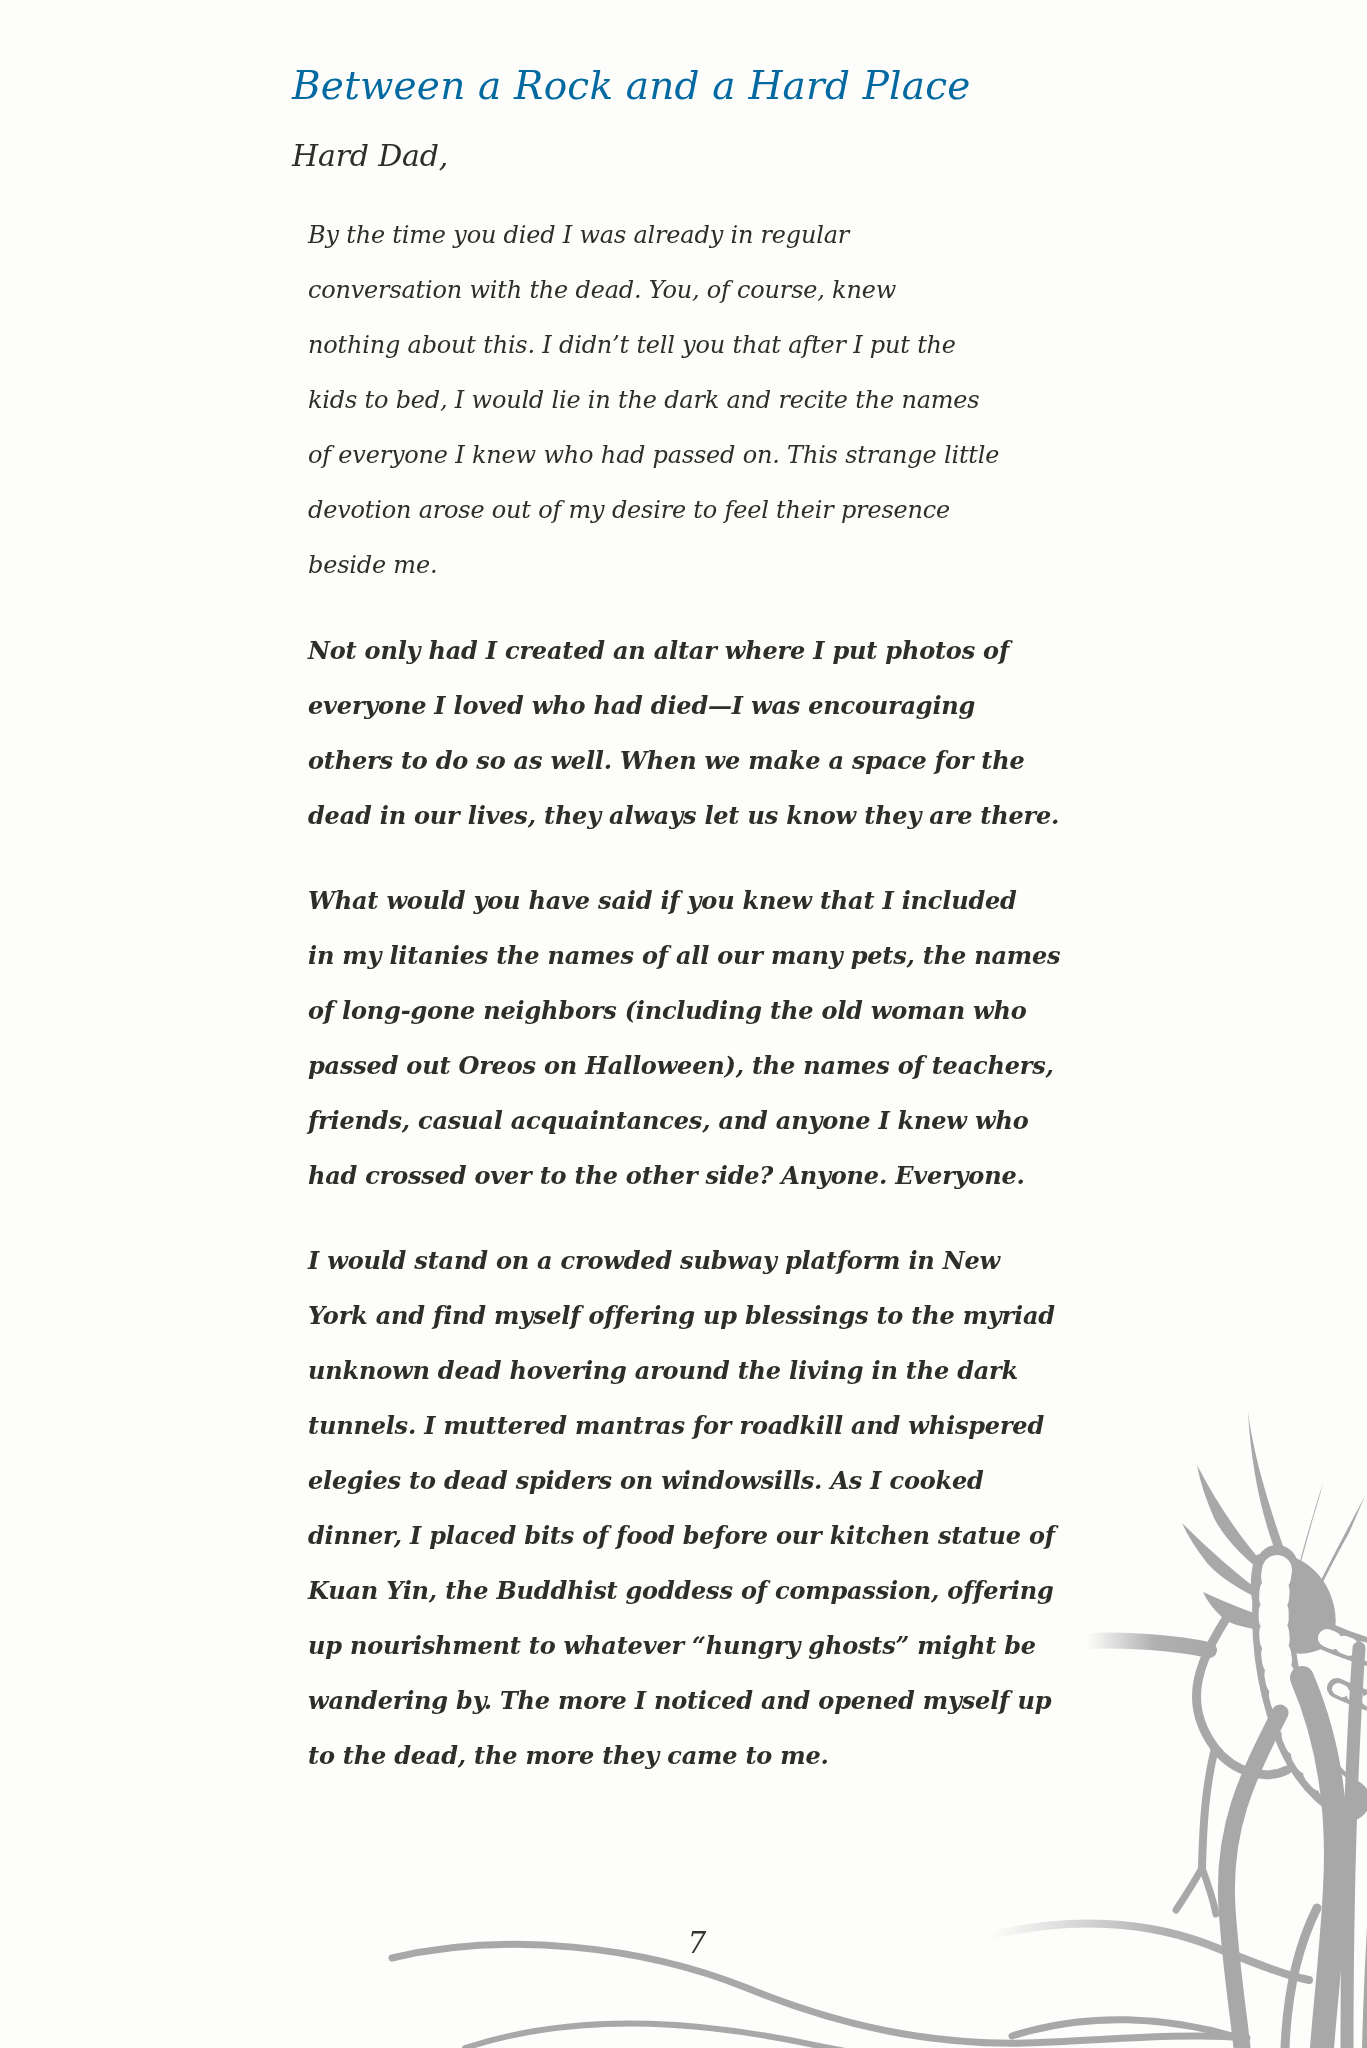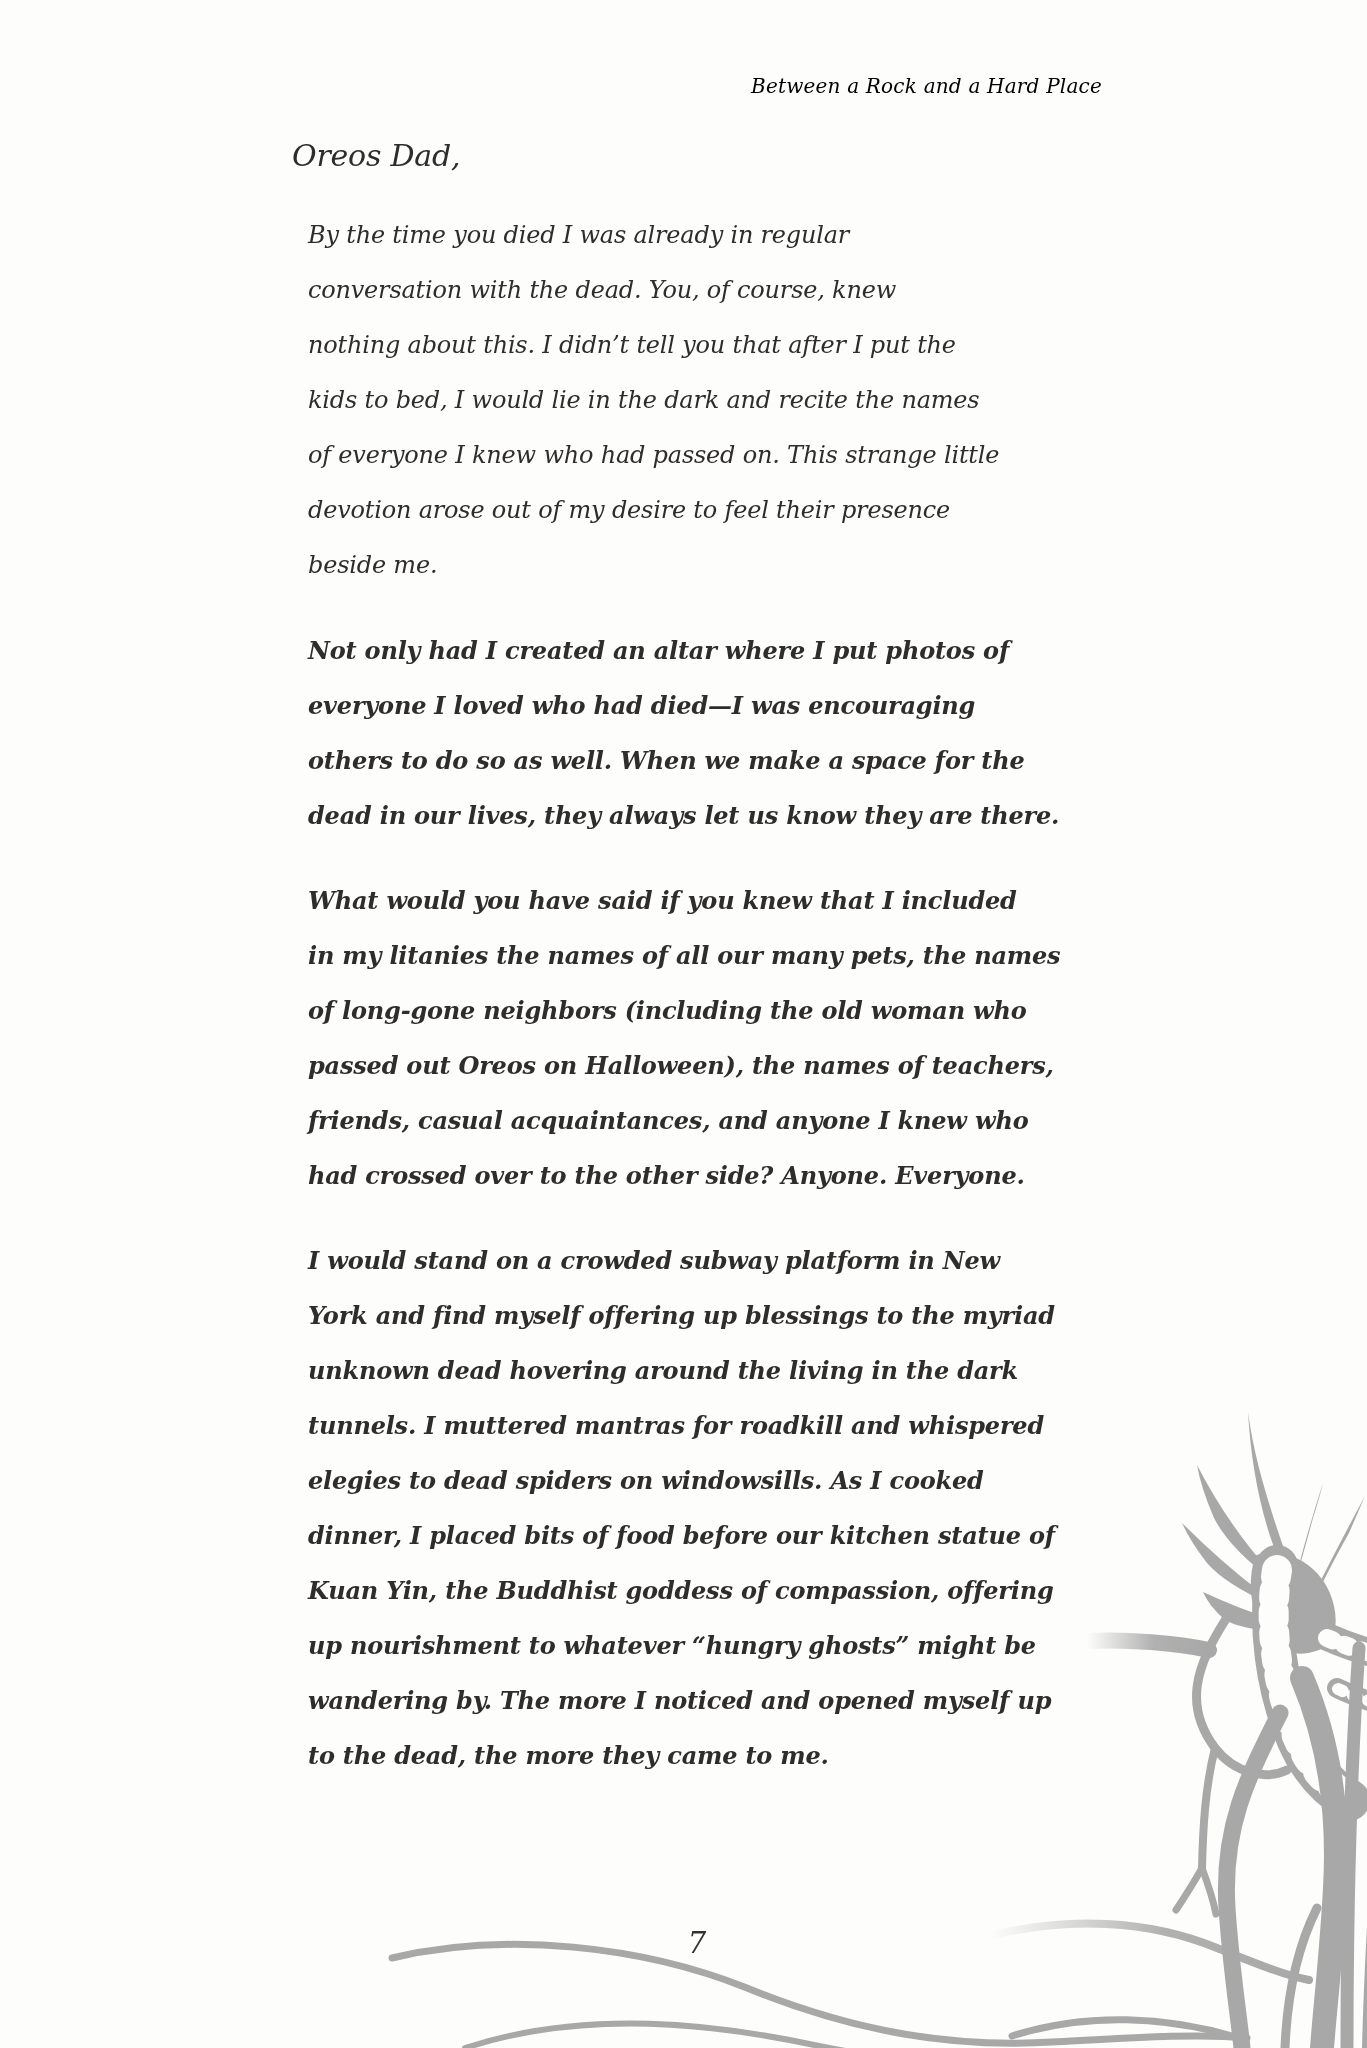--- a/index.html
+++ b/index.html
@@ -19,24 +19,24 @@
     color: #2f2d2b;
   }
   .content {
     position: absolute;
     left: 292px;
     top: 0;
     width: 810px;
   }
   .running-header {
     margin-top: 66px;
-    text-align: right;
-    font-size: 20px;
+    text-align: left;
+    font-size: 39px;
     line-height: 40px;
-    color: #000000;
+    color: #0369a1;
     letter-spacing: 0.2px;
   }
   .salutation {
     margin-top: 22px;
     font-size: 30px;
     line-height: 55px;
     letter-spacing: -0.2px;
   }
   .para {
     margin-top: 25px;
@@ -69,21 +69,21 @@
   }
 </style>
 </head>
 <body>
 
 <div class="page">
 
   <div class="content">
     <div class="running-header">Between a Rock and a Hard Place</div>
 
-    <div class="salutation">Oreos Dad,</div>
+    <div class="salutation">Hard Dad,</div>
 
     <div class="para">By the time you died I was already in regular
 conversation with the dead. You, of course, knew
 nothing about this. I didn’t tell you that after I put the
 kids to bed, I would lie in the dark and recite the names
 of everyone I knew who had passed on. This strange little
 devotion arose out of my desire to feel their presence
 beside me.</div>
     <div class="para">Not only had I created an altar where I put photos of
 everyone I loved who had died—I was encouraging

